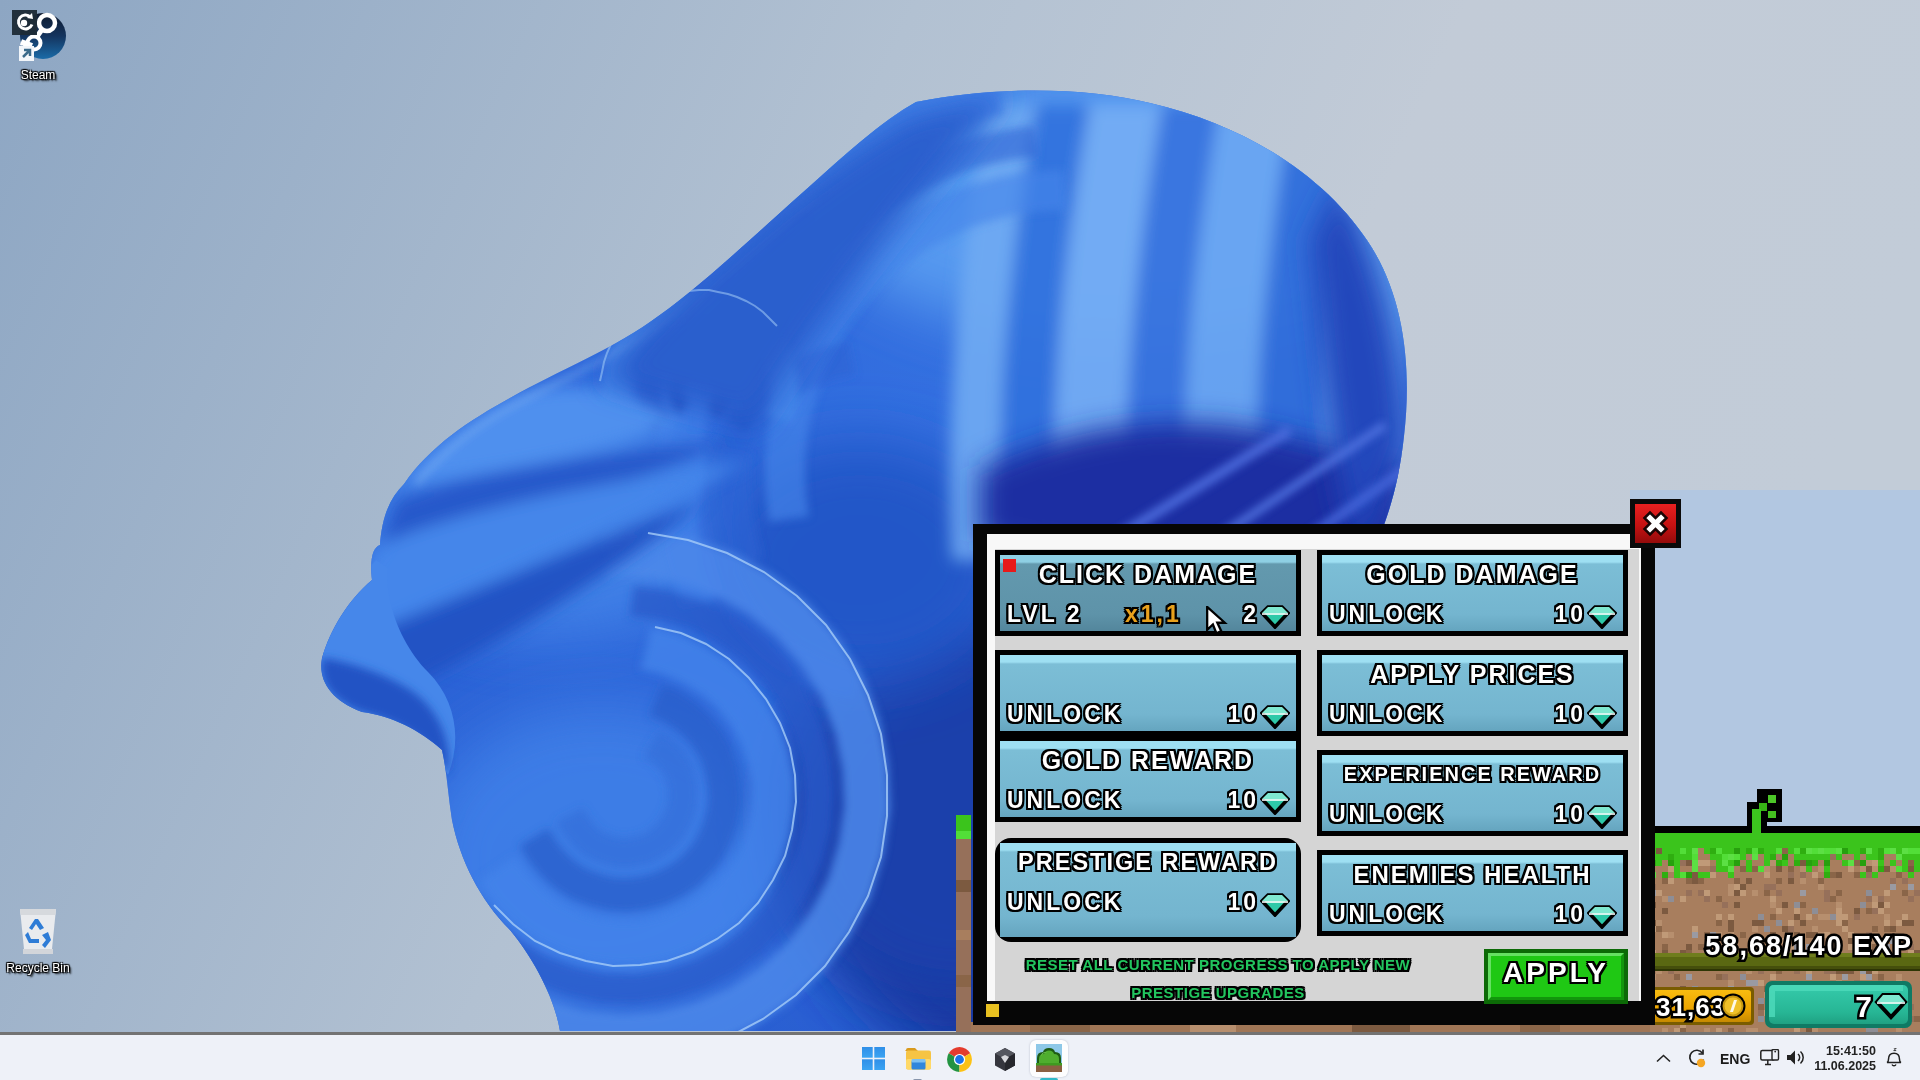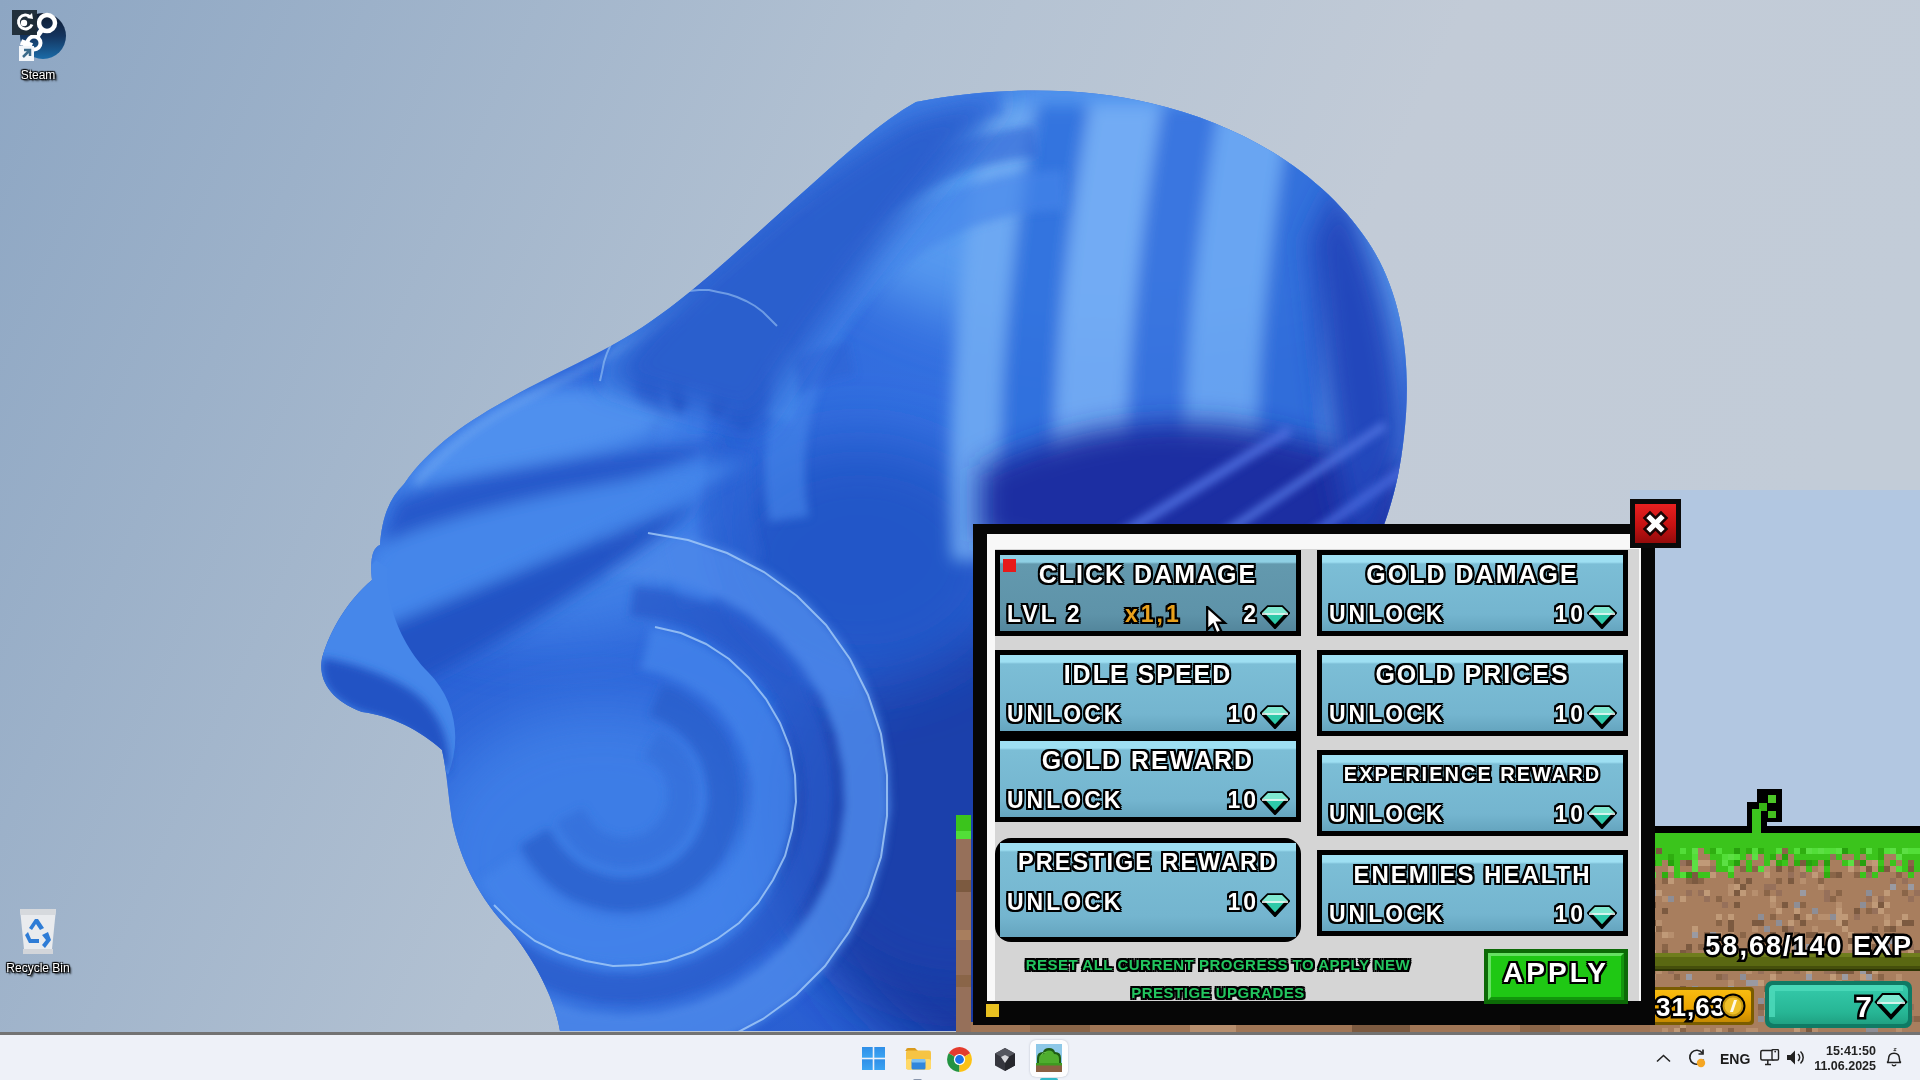--- a/index.html
+++ b/index.html
@@ -287,30 +287,29 @@
         <div class="fill"></div>
         <div class="ptitle px">GOLD DAMAGE</div>
         <div class="prow2"><span class="px">UNLOCK</span><span class="rt px">10</span><span class="gem"><svg width="30" height="24" viewBox="-15 -12 30 24">
               <path d="M -13,-4 L -7,-10 H 7 L 13,-4 L 0,10 Z" fill="#2ec9a8" stroke="#000" stroke-width="3.6"></path>
               <path d="M -13,-4 L -7,-10 H 7 L 13,-4 Z" fill="#7fe8d0"></path>
               <path d="M -13,-3 H 13" stroke="#fff" stroke-width="2" opacity="0.8"></path>
             </svg></span></div>
       </div>
       <div class="pbtn" style="left:22px;top:126px;width:306px;height:86px;">
         <div class="fill"></div>
-        <div class="ptitle px">IDLE SPEED</div>
         <div class="prow2"><span class="px">UNLOCK</span><span class="rt px">10</span><span class="gem"><svg width="30" height="24" viewBox="-15 -12 30 24">
               <path d="M -13,-4 L -7,-10 H 7 L 13,-4 L 0,10 Z" fill="#2ec9a8" stroke="#000" stroke-width="3.6"></path>
               <path d="M -13,-4 L -7,-10 H 7 L 13,-4 Z" fill="#7fe8d0"></path>
               <path d="M -13,-3 H 13" stroke="#fff" stroke-width="2" opacity="0.8"></path>
             </svg></span></div>
       </div>
       <div class="pbtn" style="left:344px;top:126px;width:311px;height:86px;">
         <div class="fill"></div>
-        <div class="ptitle px">GOLD PRICES</div>
+        <div class="ptitle px">APPLY PRICES</div>
         <div class="prow2"><span class="px">UNLOCK</span><span class="rt px">10</span><span class="gem"><svg width="30" height="24" viewBox="-15 -12 30 24">
               <path d="M -13,-4 L -7,-10 H 7 L 13,-4 L 0,10 Z" fill="#2ec9a8" stroke="#000" stroke-width="3.6"></path>
               <path d="M -13,-4 L -7,-10 H 7 L 13,-4 Z" fill="#7fe8d0"></path>
               <path d="M -13,-3 H 13" stroke="#fff" stroke-width="2" opacity="0.8"></path>
             </svg></span></div>
       </div>
       <div class="pbtn" style="left:22px;top:212px;width:306px;height:86px;">
         <div class="fill"></div>
         <div class="ptitle px">GOLD REWARD</div>
         <div class="prow2"><span class="px">UNLOCK</span><span class="rt px">10</span><span class="gem"><svg width="30" height="24" viewBox="-15 -12 30 24">

